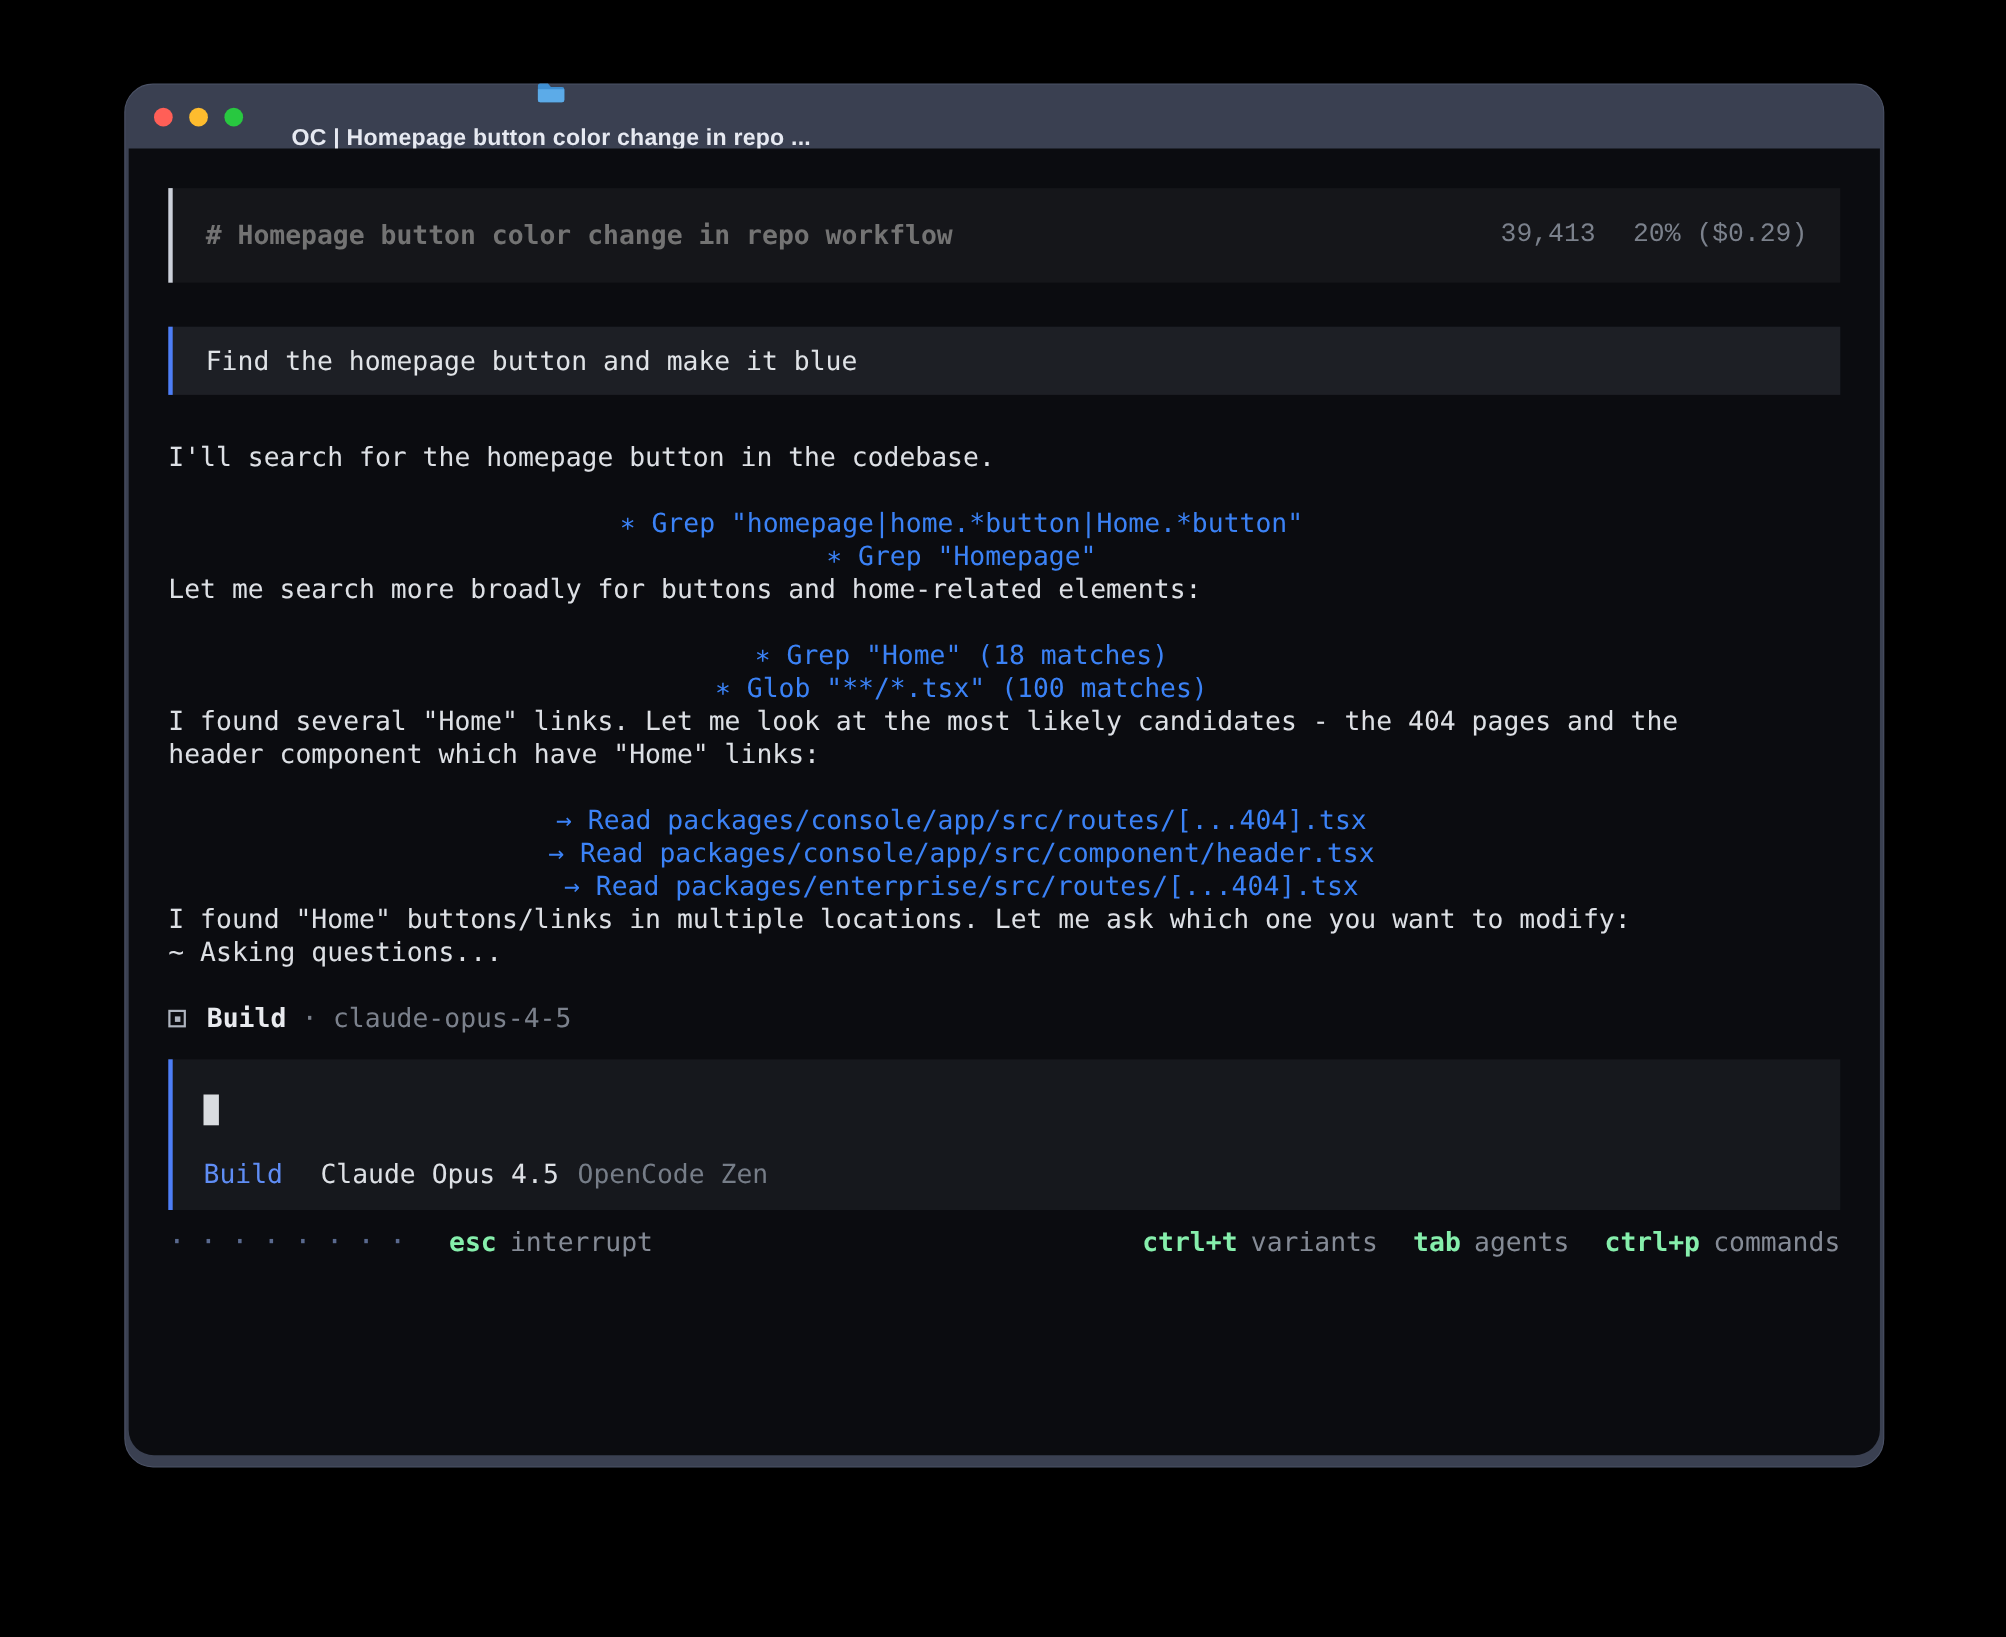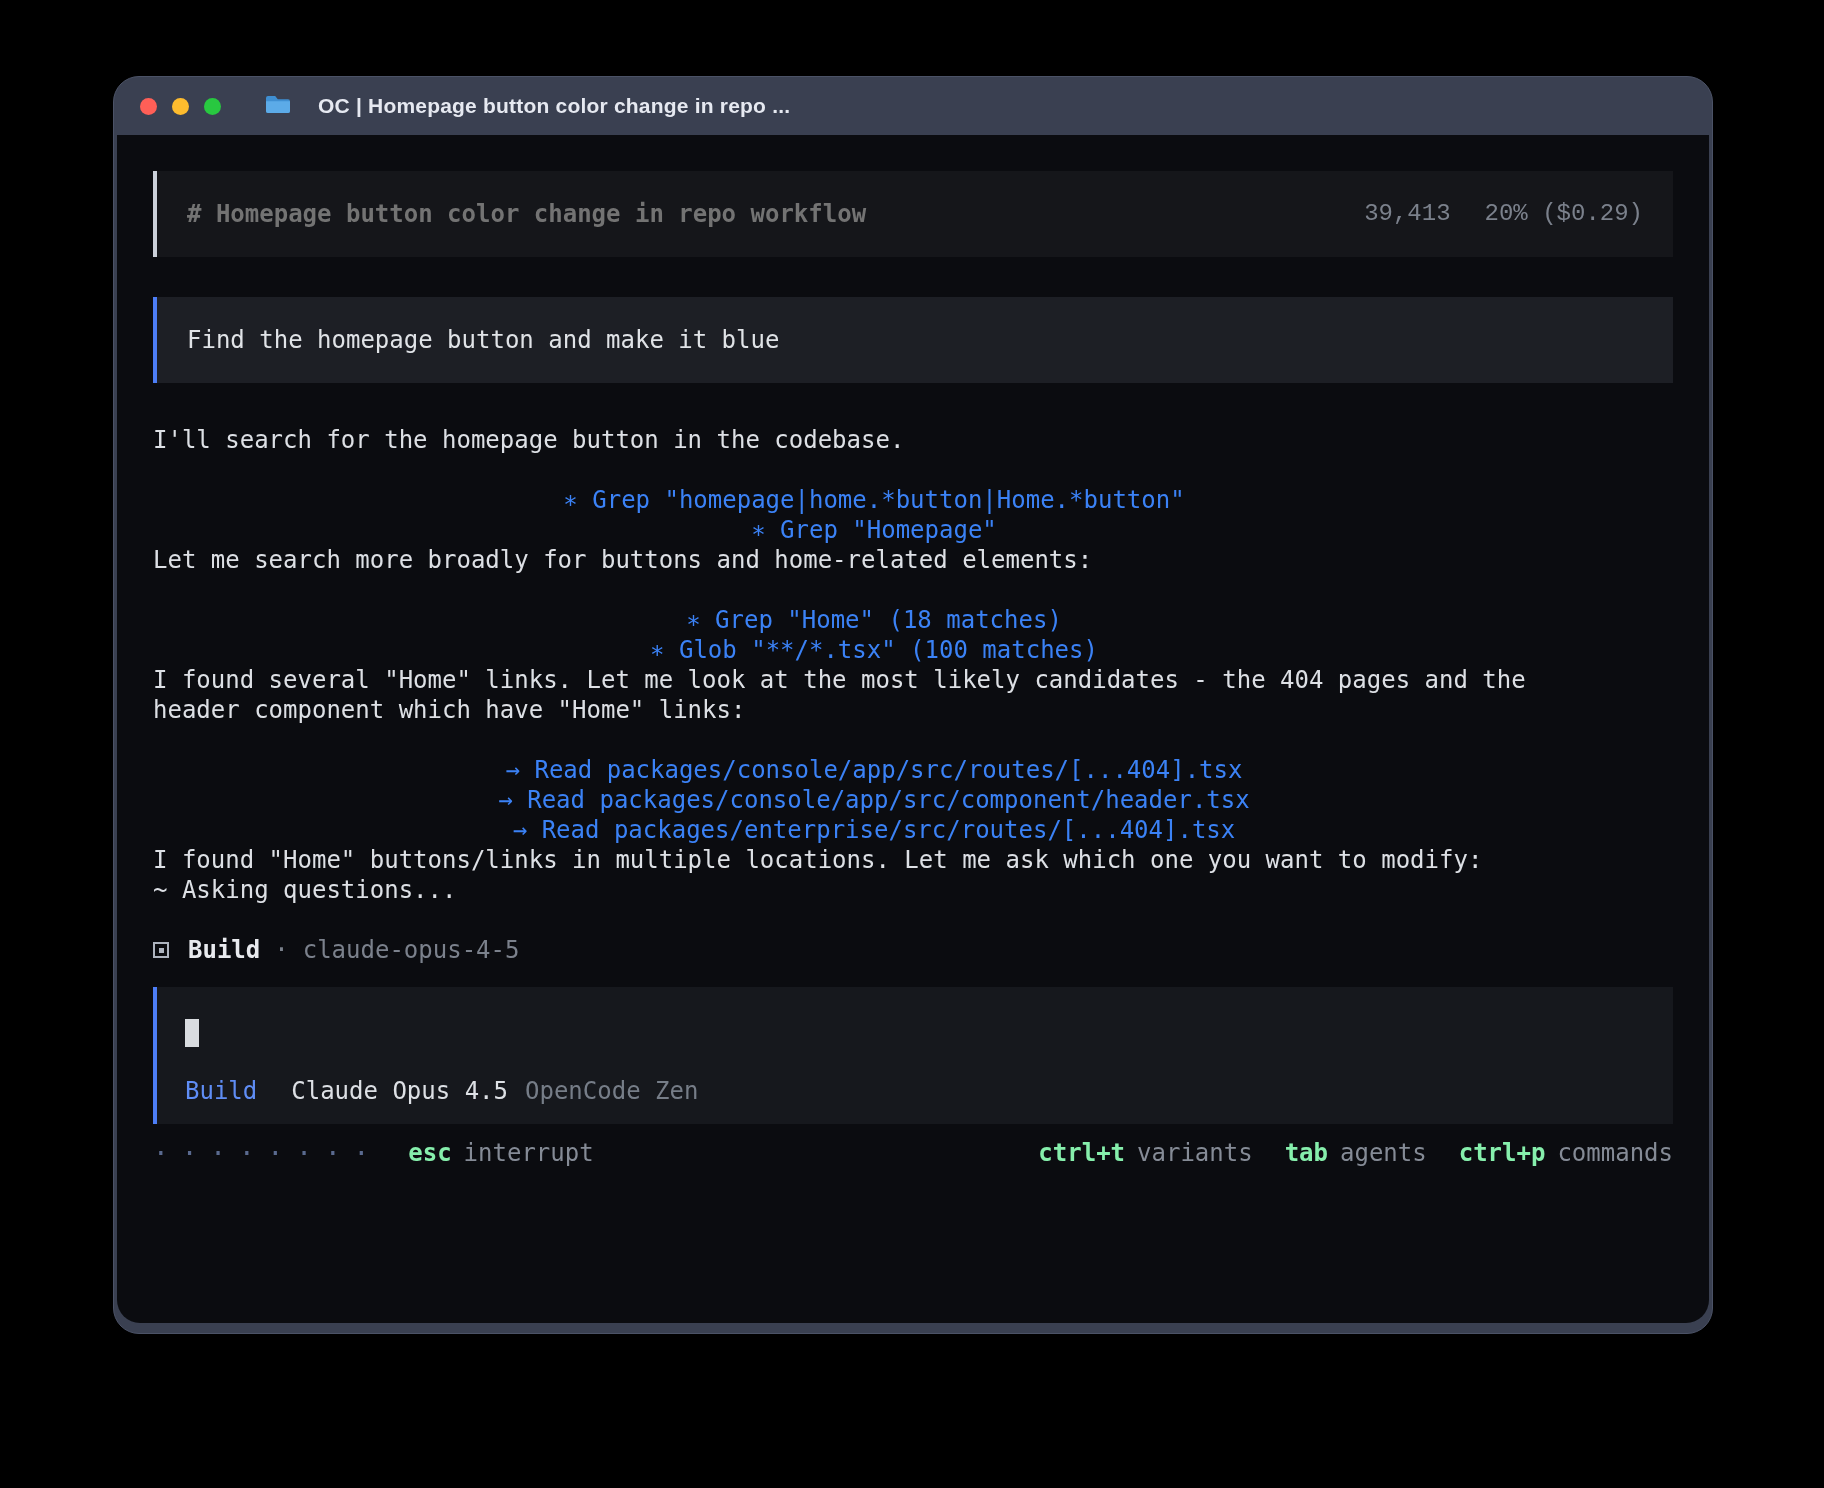--- a/index.html
+++ b/index.html
@@ -11,21 +11,21 @@
     background:#3a4051; border:1px solid #4b5266; border-radius:26px;
   }
 
   
   .titlebar { height:58px; display:flex; align-items:center; padding:0 26px; }
   .lights { display:flex; gap:15px; }
   .light { width:17px; height:17px; border-radius:50%; display:block; }
   .light.red    { background:#ff5f57; }
   .light.yellow { background:#febc2e; }
   .light.green  { background:#28c840; }
-  .title-wrap { display:flex; align-items:center; margin-left:44px; gap:27px; }
+  .title-wrap { display:flex; align-items:center; margin-left:44px; gap:15px;flex-direction:column; }
   .win-title {
     font-family:"Liberation Sans", sans-serif; font-weight:700;
     font-size:21px; color:#e6e9f1; letter-spacing:0.2px;
   }
 
   
   .content {
     position:absolute; left:3px; right:3px; top:58px; bottom:10px;
     background:#0b0c10; border-radius:0 0 23px 23px;
     padding:36px 36px 0; overflow:hidden;
@@ -35,21 +35,21 @@
   .session-header {
     display:flex; justify-content:space-between; align-items:center;
     background:#15161a; border-left:4px solid #ccd1da;
     padding:28px 30px;
   }
   .session-title { font-weight:700; color:#737373; }
   .session-stats { color:#7b818c; display:flex; gap:34px;font-family:Liberation Mono, monospace; }
 
   .user-msg {
     margin-top:40px; background:#1d1f25; border-left:4px solid #4d7ef7;
-    padding:28px 30px; color:#e0e3e7;
+    padding:16px 30px; color:#e0e3e7;
   }
 
   .convo { margin-top:42px; width:1442px; }
   .convo > * + * { margin-top:30px; }
   .convo p { margin:0; }
   .t { color:#dde0e5; }
   .g { color:#3b82f6;text-align:center; }
 
   .agent-row { display:flex; align-items:center; }
   .agent-icon {

